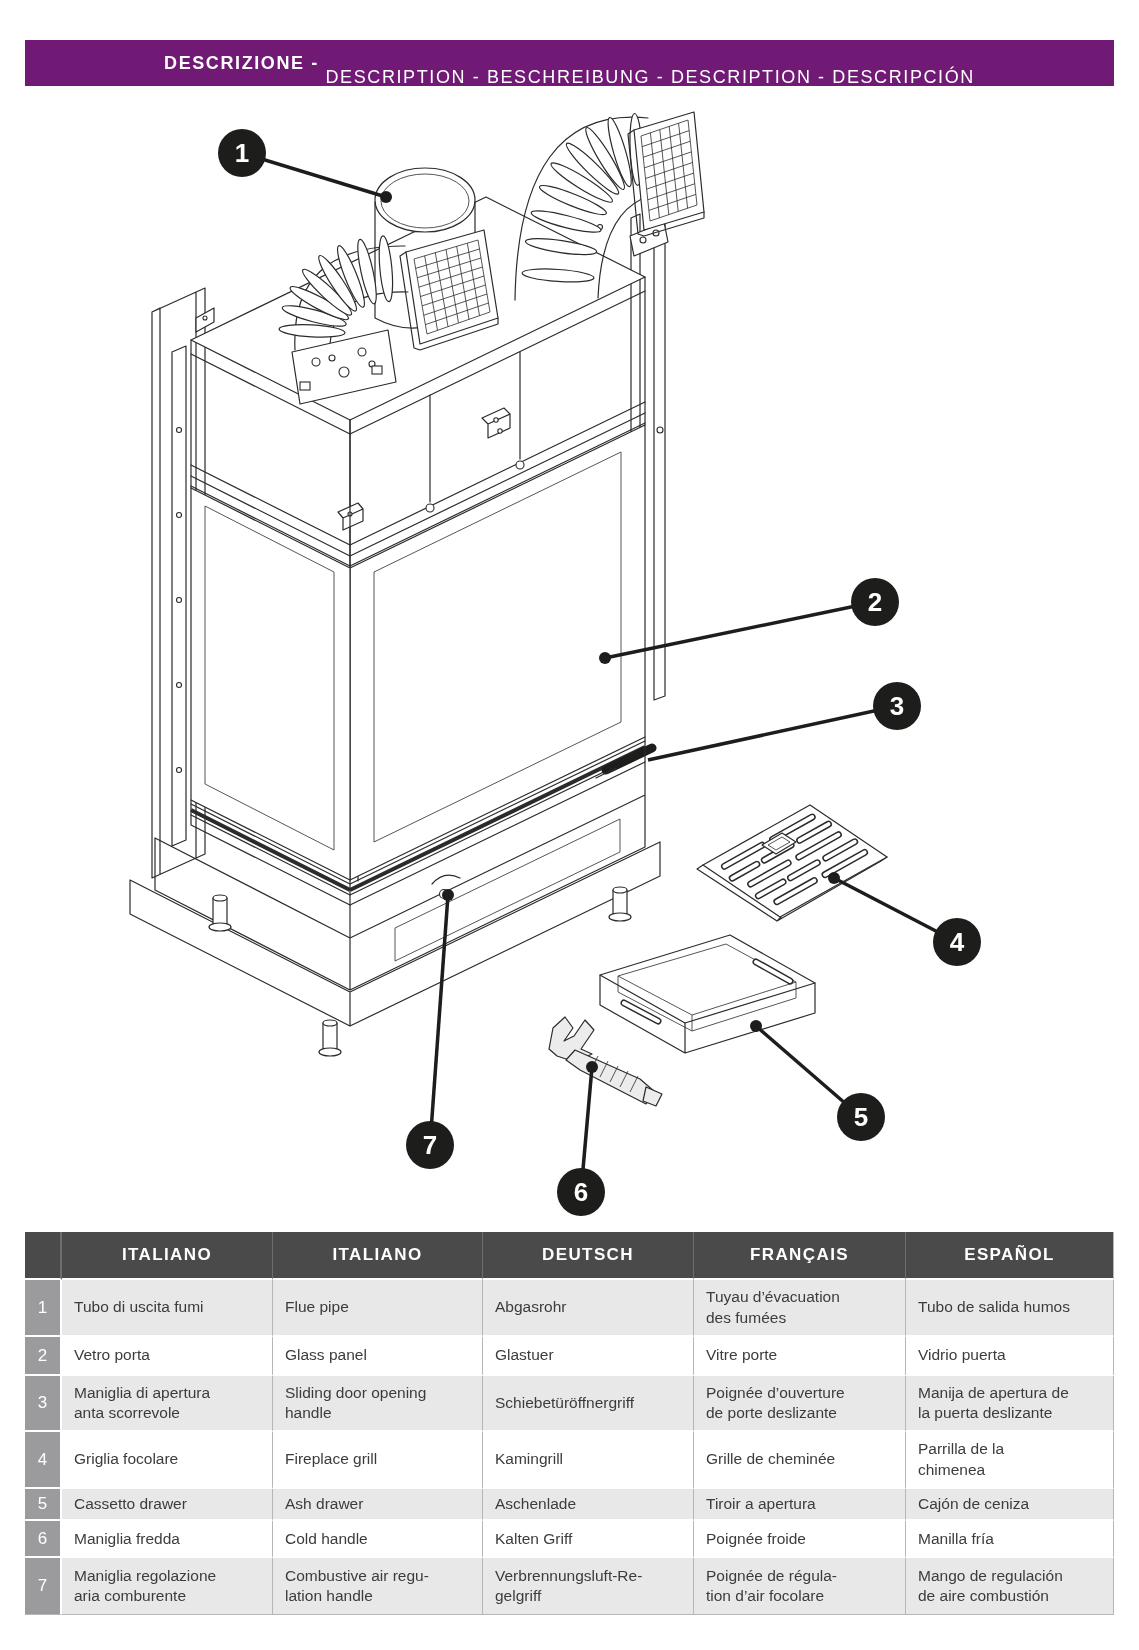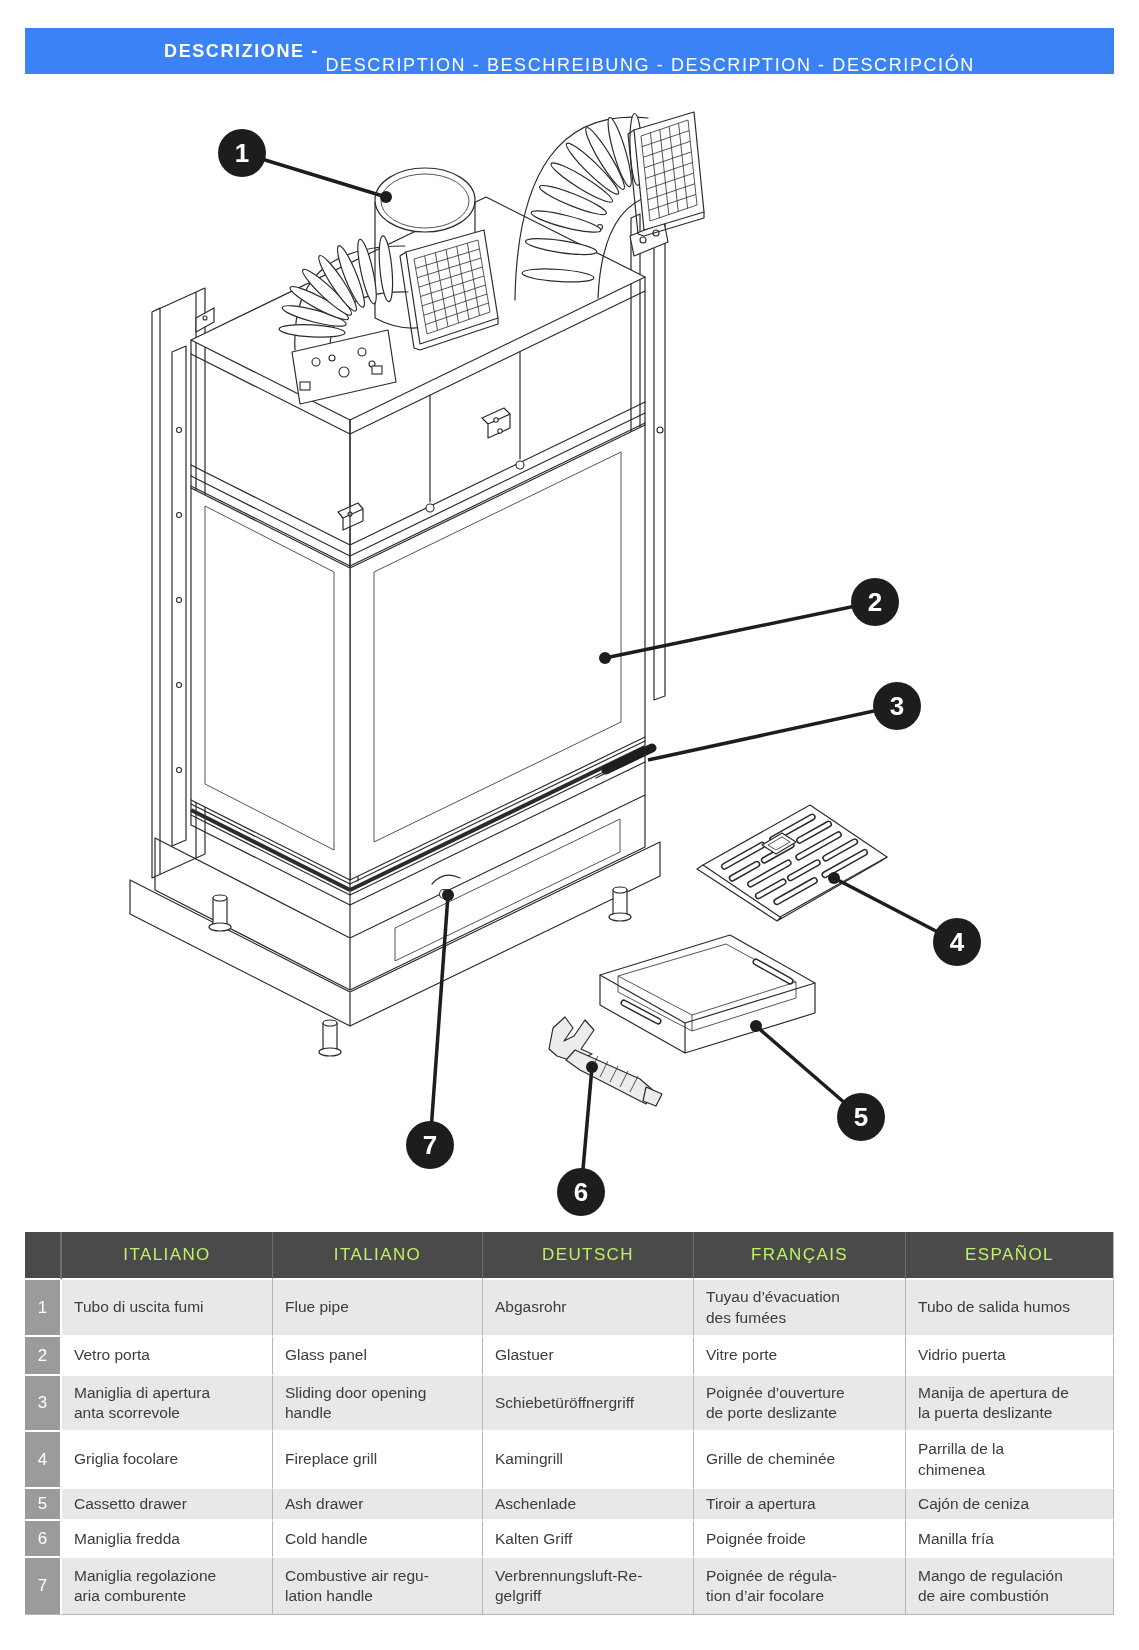--- a/index.html
+++ b/index.html
@@ -1,34 +1,34 @@
 <!DOCTYPE html>
 <html><head>
 <meta charset="utf-8">
 <style>
   html,body{margin:0;padding:0;background:#ffffff;}
   .page{position:relative;width:1139px;height:1650px;background:#ffffff;overflow:hidden;
         font-family:"Liberation Sans","DejaVu Sans",sans-serif;}
   
-  .header-bar{position:absolute;left:25px;top:28px;width:1089px;height:46px;background:#3b82f6;
+  .header-bar{position:absolute;left:25px;top:40px;width:1089px;height:46px;background:#701a75;
               display:flex;align-items:center;justify-content:center;color:#ffffff;
               font-size:18px;letter-spacing:1.6px;white-space:pre;}
   .header-bar .b{font-weight:700;}
   .header-bar .r{font-weight:400;margin-top:28px;}
   
   .diagram{position:absolute;left:0;top:0;width:1139px;height:1232px;}
   .ln{fill:none;stroke:#2b2b2b;stroke-width:1.2;stroke-linejoin:round;stroke-linecap:round;}
   .wf{fill:#ffffff;stroke:#2b2b2b;stroke-width:1.2;stroke-linejoin:round;}
   .gf{fill:#ececec;stroke:#2b2b2b;stroke-width:1.2;stroke-linejoin:round;}
   .thin{fill:none;stroke:#2b2b2b;stroke-width:0.8;}
   .scr{fill:#ffffff;stroke:#2b2b2b;stroke-width:1.1;}
   
   .parts-table{position:absolute;left:25px;top:1232px;width:1089px;border-collapse:separate;border-spacing:0;
                table-layout:fixed;font-size:15.5px;color:#3c3c3c;}
-  .parts-table th{background:#4a4a4b;color:#bef264;font-weight:400;font-size:17px;letter-spacing:1.4px;
+  .parts-table th{background:#4a4a4b;color:#ffffff;font-weight:700;font-size:17px;letter-spacing:1.4px;
                   height:44px;border-right:1px solid #6e6e6e;border-bottom:2px solid #ffffff;}
   .parts-table th:first-child{border-right:2px solid #6e6e6e;}
   .parts-table th:last-child{border-right:1px solid #b6b6b6;margin-top:44px;}
   .parts-table td{vertical-align:middle;border-bottom:2px solid #ffffff;}
   .parts-table td.num{background:#9b9b9d;color:#ffffff;text-align:center;font-size:17px;
                       border-right:2px solid #ffffff;}
   .parts-table td.lang{padding:5px 12px;line-height:1.32;border-right:1px solid #b6b6b6;white-space:pre-line;}
   .parts-table tr.odd td.lang{background:#e8e8e9;}
   .parts-table tr.even td.lang{background:#ffffff;}
   .parts-table tr:last-child td{border-bottom:1px solid #b6b6b6;}

